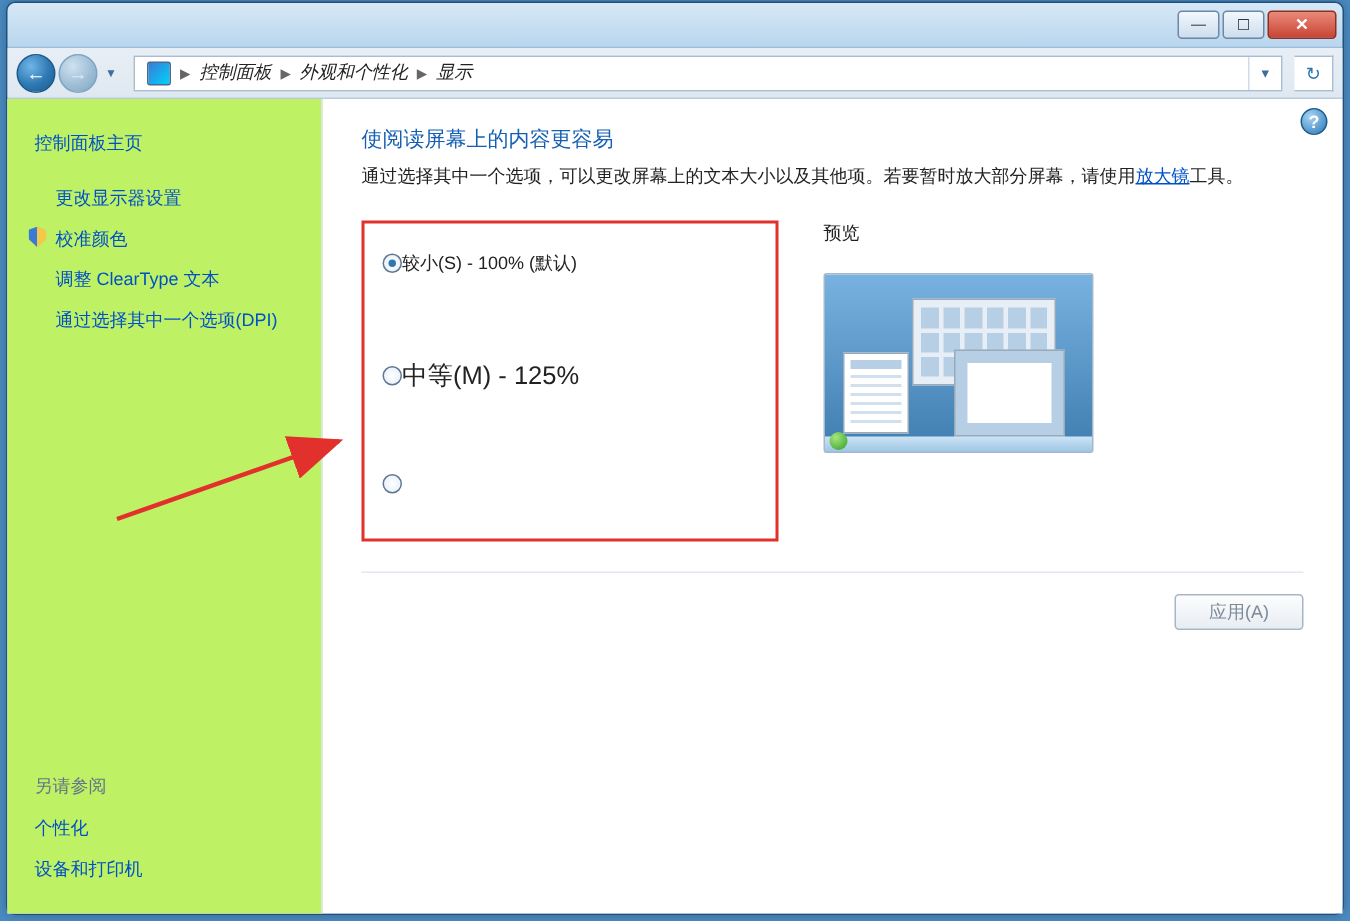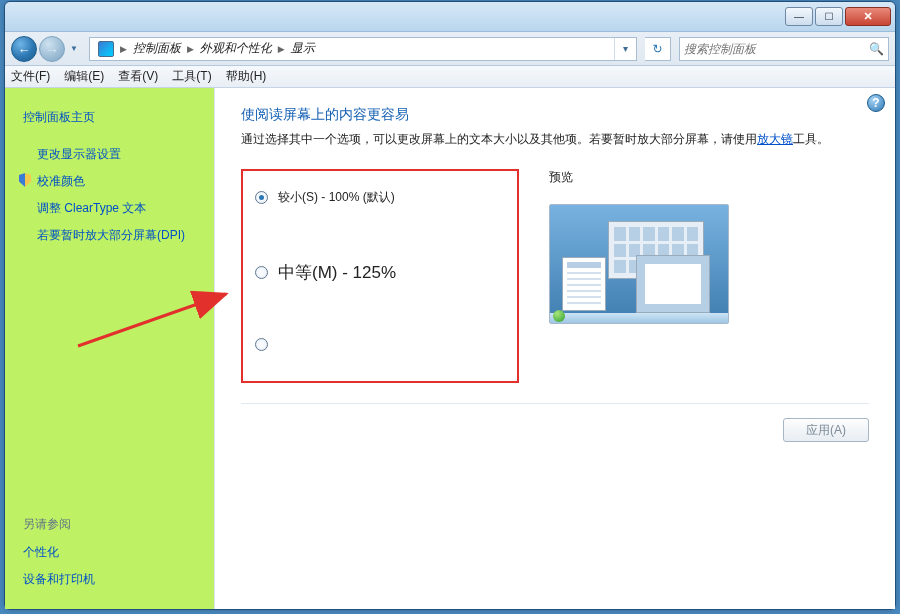--- a/index.html
+++ b/index.html
@@ -39,21 +39,21 @@
     .side-spacer{ flex:1;}
     .side-head{ color:#657686; padding:4px 0 6px 6px; font-size:12px; }
 
     .main     { flex:1; padding:18px 26px 14px 26px; position:relative;}
     .main h1  { font-size:14px; font-weight:normal; color:#1560b3;}
     .main .sub{ font-size:12px; color:#222; margin-top:6px; line-height:1.6;}
     .linkinline{ color:#0050c8; text-decoration:underline; cursor:pointer;}
 
     .options-area { margin-top:20px; display:flex; align-items:flex-start; gap:30px; }
     .options   { border:2px solid #e2302d; padding:18px 12px 30px 12px; width:278px; height:214px; display:flex; flex-direction:column; justify-content:space-between;}
-    .opt-row  { display:flex; align-items:center; gap:10px; font-size:12px; color:#222; cursor:pointer;}
+    .opt-row  { display:flex; align-items:center; font-size:12px; color:#222; cursor:pointer;}
     .opt-row.large .lbl { font-size:18px;}
     .opt-row.medium .lbl { font-size:17px;}
     .radio    { appearance:none; width:13px; height:13px; border:1px solid #5f7790; border-radius:50%; position:relative; background:radial-gradient(#fff,#e3edf7); cursor:pointer;}
     .radio:checked::after{ content:""; position:absolute; left:3px; top:3px; width:5px; height:5px; border-radius:50%; background:#2d78b3;}
 
     .preview-col { flex:1;}
     .preview-col .ph { font-size:12px; color:#222; margin-bottom:18px;}
     .preview-box { width:180px; height:120px; border:1px solid #a7b8cb; background:linear-gradient(#78b2e0,#3f7db0); position:relative; border-radius:2px; }
     .pv-win    { position:absolute; background:#fff; border:1px solid #9ab; }
     .pv-win.a  { left:12px; top:52px; width:44px; height:54px;}
@@ -108,44 +108,33 @@
       <span class="seg">控制面板</span>
       <span class="crumb-arrow">▶</span>
       <span class="seg">外观和个性化</span>
       <span class="crumb-arrow">▶</span>
       <span class="seg">显示</span>
       <span class="tail"></span>
       <span class="addr-btn">▾</span>
     </div>
     <div class="refresh-box">↻</div>
 
-    <div class="search">
-      <input placeholder="搜索控制面板" style="">
-      <span class="mag">🔍</span>
-    </div>
   </div>
 
-  <div class="menubar">
-    <span>文件(F)</span>
-    <span>编辑(E)</span>
-    <span>查看(V)</span>
-    <span>工具(T)</span>
-    <span>帮助(H)</span>
-  </div>
 
   <div class="content">
     <div class="help-icon">?</div>
 
     <div class="sidebar">
       <div class="side-link" style="padding-left:6px;">控制面板主页</div>
       <div style="height:10px;"></div>
       <div class="side-link">更改显示器设置</div>
       <div class="side-link shield">校准颜色</div>
       <div class="side-link">调整 ClearType 文本</div>
-      <div class="side-link">若要暂时放大部分屏幕(DPI)</div>
+      <div class="side-link">通过选择其中一个选项(DPI)</div>
       <div class="side-spacer"></div>
       <div class="side-head">另请参阅</div>
       <div class="side-link" style="padding-left:6px;">个性化</div>
       <div class="side-link" style="padding-left:6px;">设备和打印机</div>
     </div>
 
     <div class="main">
       <h1>使阅读屏幕上的内容更容易</h1>
       <div class="sub">
         <span>通过选择其中一个选项，可以更改屏幕上的文本大小以及其他项。若要暂时放大部分屏幕，请使用</span><span class="linkinline">放大镜</span><span>工具。</span>

